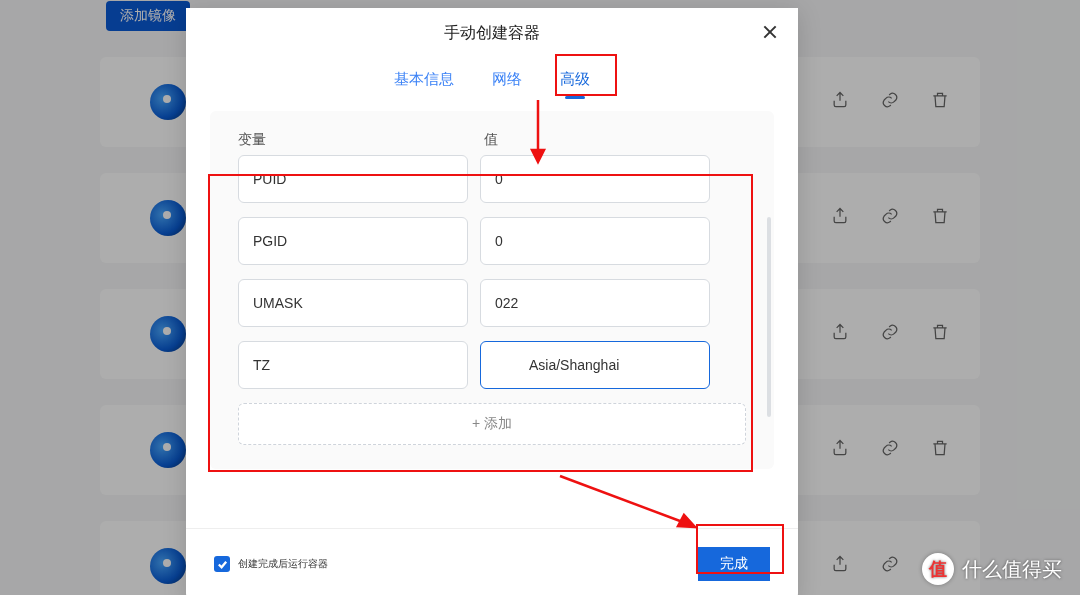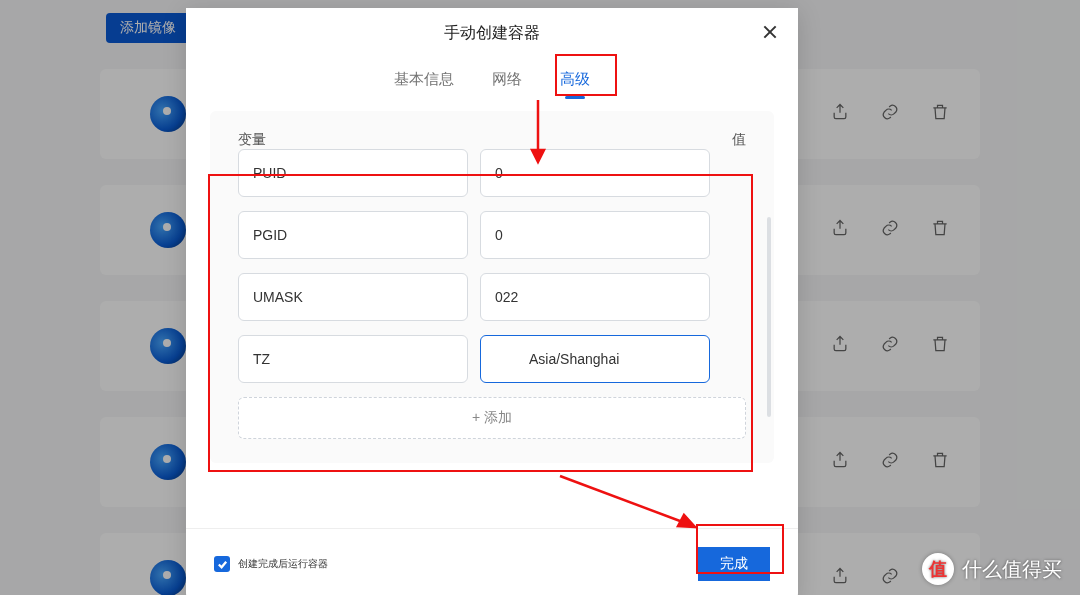--- a/index.html
+++ b/index.html
@@ -22,21 +22,21 @@
       inset: 0;
       padding: 0 100px;
     }
     .bg-btn {
       background: #0a5ad6;
       color: #fff;
       border: none;
       border-radius: 4px;
       padding: 6px 14px;
       font-size: 14px;
-      margin-top: 13px;
+      margin-top: 1px;
       margin-left: 6px;
     }
     .bg-card {
       background: #fff;
       border-radius: 6px;
       height: 90px;
       margin-top: 26px;
       display: flex;
       align-items: center;
       justify-content: space-between;
@@ -85,32 +85,32 @@
       position: absolute; right: 18px; top: 14px; width: 20px; height: 20px;
       cursor: pointer;
     }
     .close-icon::before, .close-icon::after {
       content:""; position:absolute; left:9px; top:2px; width:2px; height:16px; background:#333;
     }
     .close-icon::before { transform: rotate(45deg); }
     .close-icon::after  { transform: rotate(-45deg); }
 
     .tabs { display:flex; justify-content:center; gap: 30px; margin-top: 6px; }
-    .tab { font-size: 15px; color:#737373; padding: 6px 4px 10px; position:relative; cursor:pointer; }
+    .tab { font-size: 15px; color:#3b82f6; padding: 6px 4px 10px; position:relative; cursor:pointer; }
     .tab.active { color:#1668dc; font-weight:500; }
     .tab.active::after {
       content:""; position:absolute; bottom:0; left:50%; transform:translateX(-50%);
       width: 20px; height: 3px; background:#1668dc; border-radius: 2px;
     }
 
     .form-area {
       background:#fafafa; margin: 12px 24px 0; border-radius:6px;
       padding: 20px 28px 24px; position:relative; flex: 0 0 auto;
     }
-    .col-headers { display:flex; margin-bottom: 0; color:#555; font-size:14px;justify-content:space-between; }
+    .col-headers { display:flex; margin-bottom: 6px; color:#555; font-size:14px; }
     .col-headers > div:first-child { width: 246px; }
 
     .row { display:flex; gap: 12px; margin-bottom: 14px; }
     .row input {
       height: 48px; border: 1px solid #d7dbe0; border-radius: 6px;
       padding: 0 14px; font-size: 14px; color:#333; background:#fff; outline:none;
       width: 230px;
     }
     .row input.focused { border-color:#1668dc;padding-left:48px; }
 

